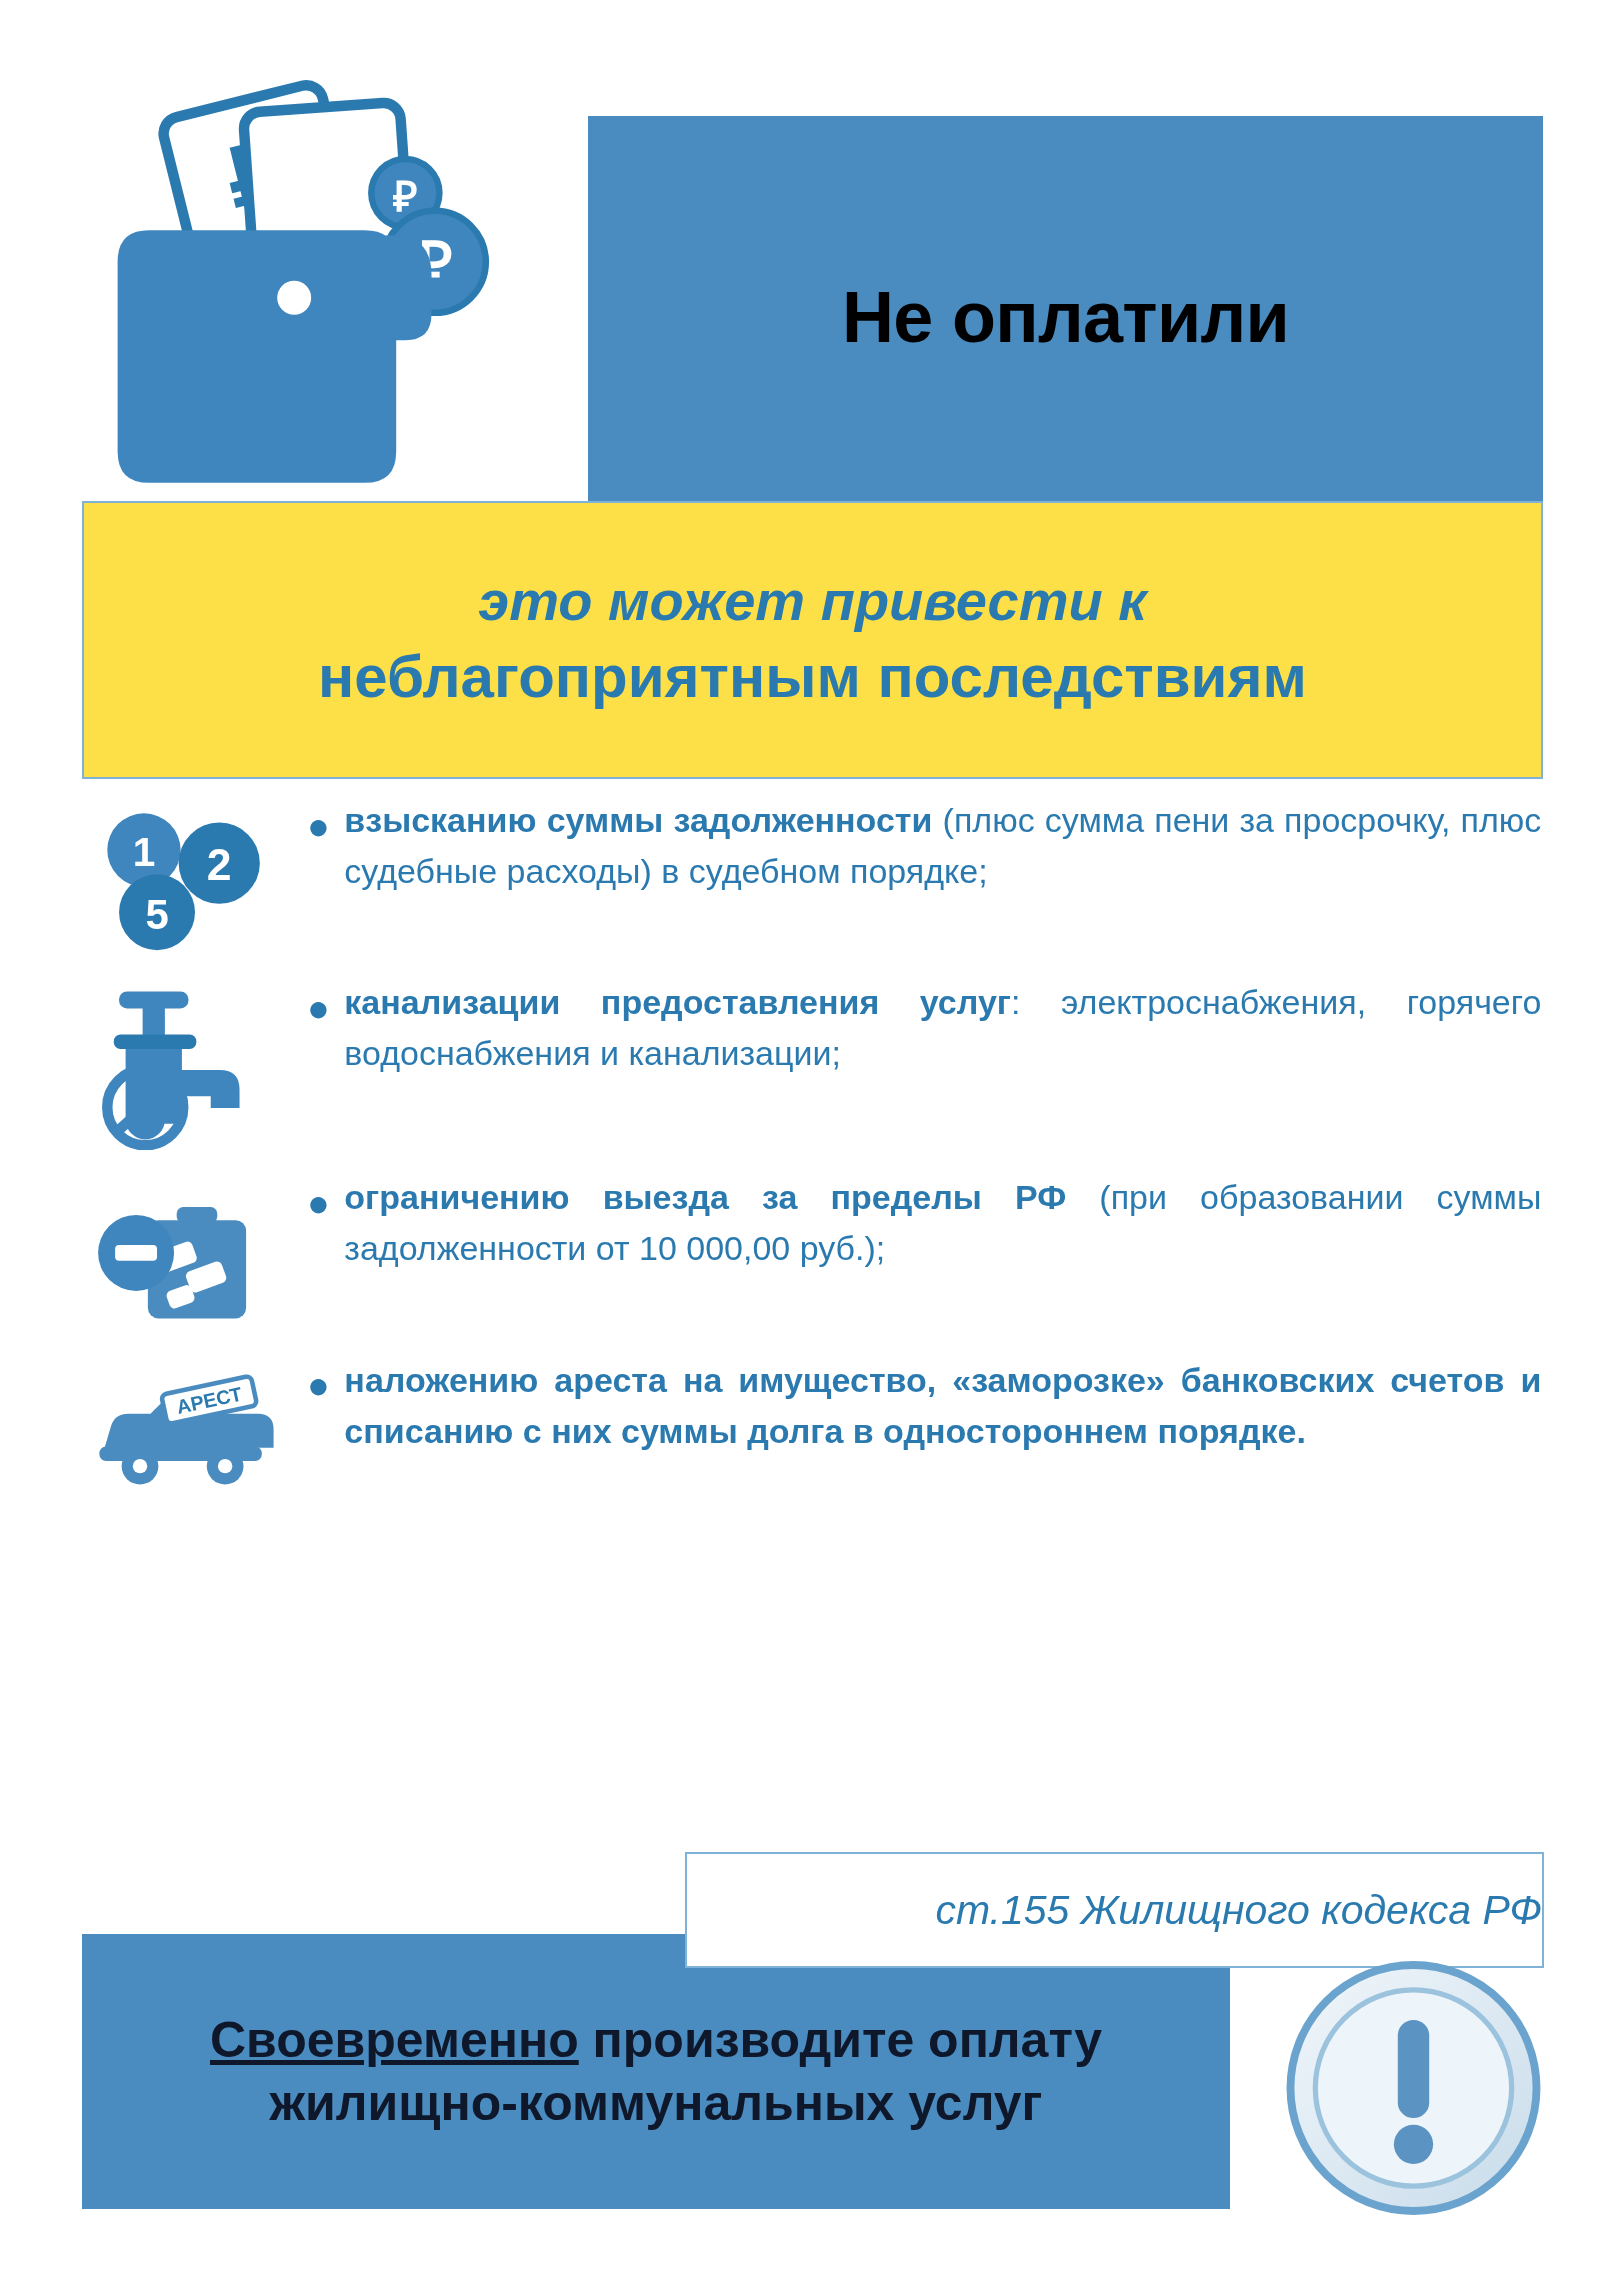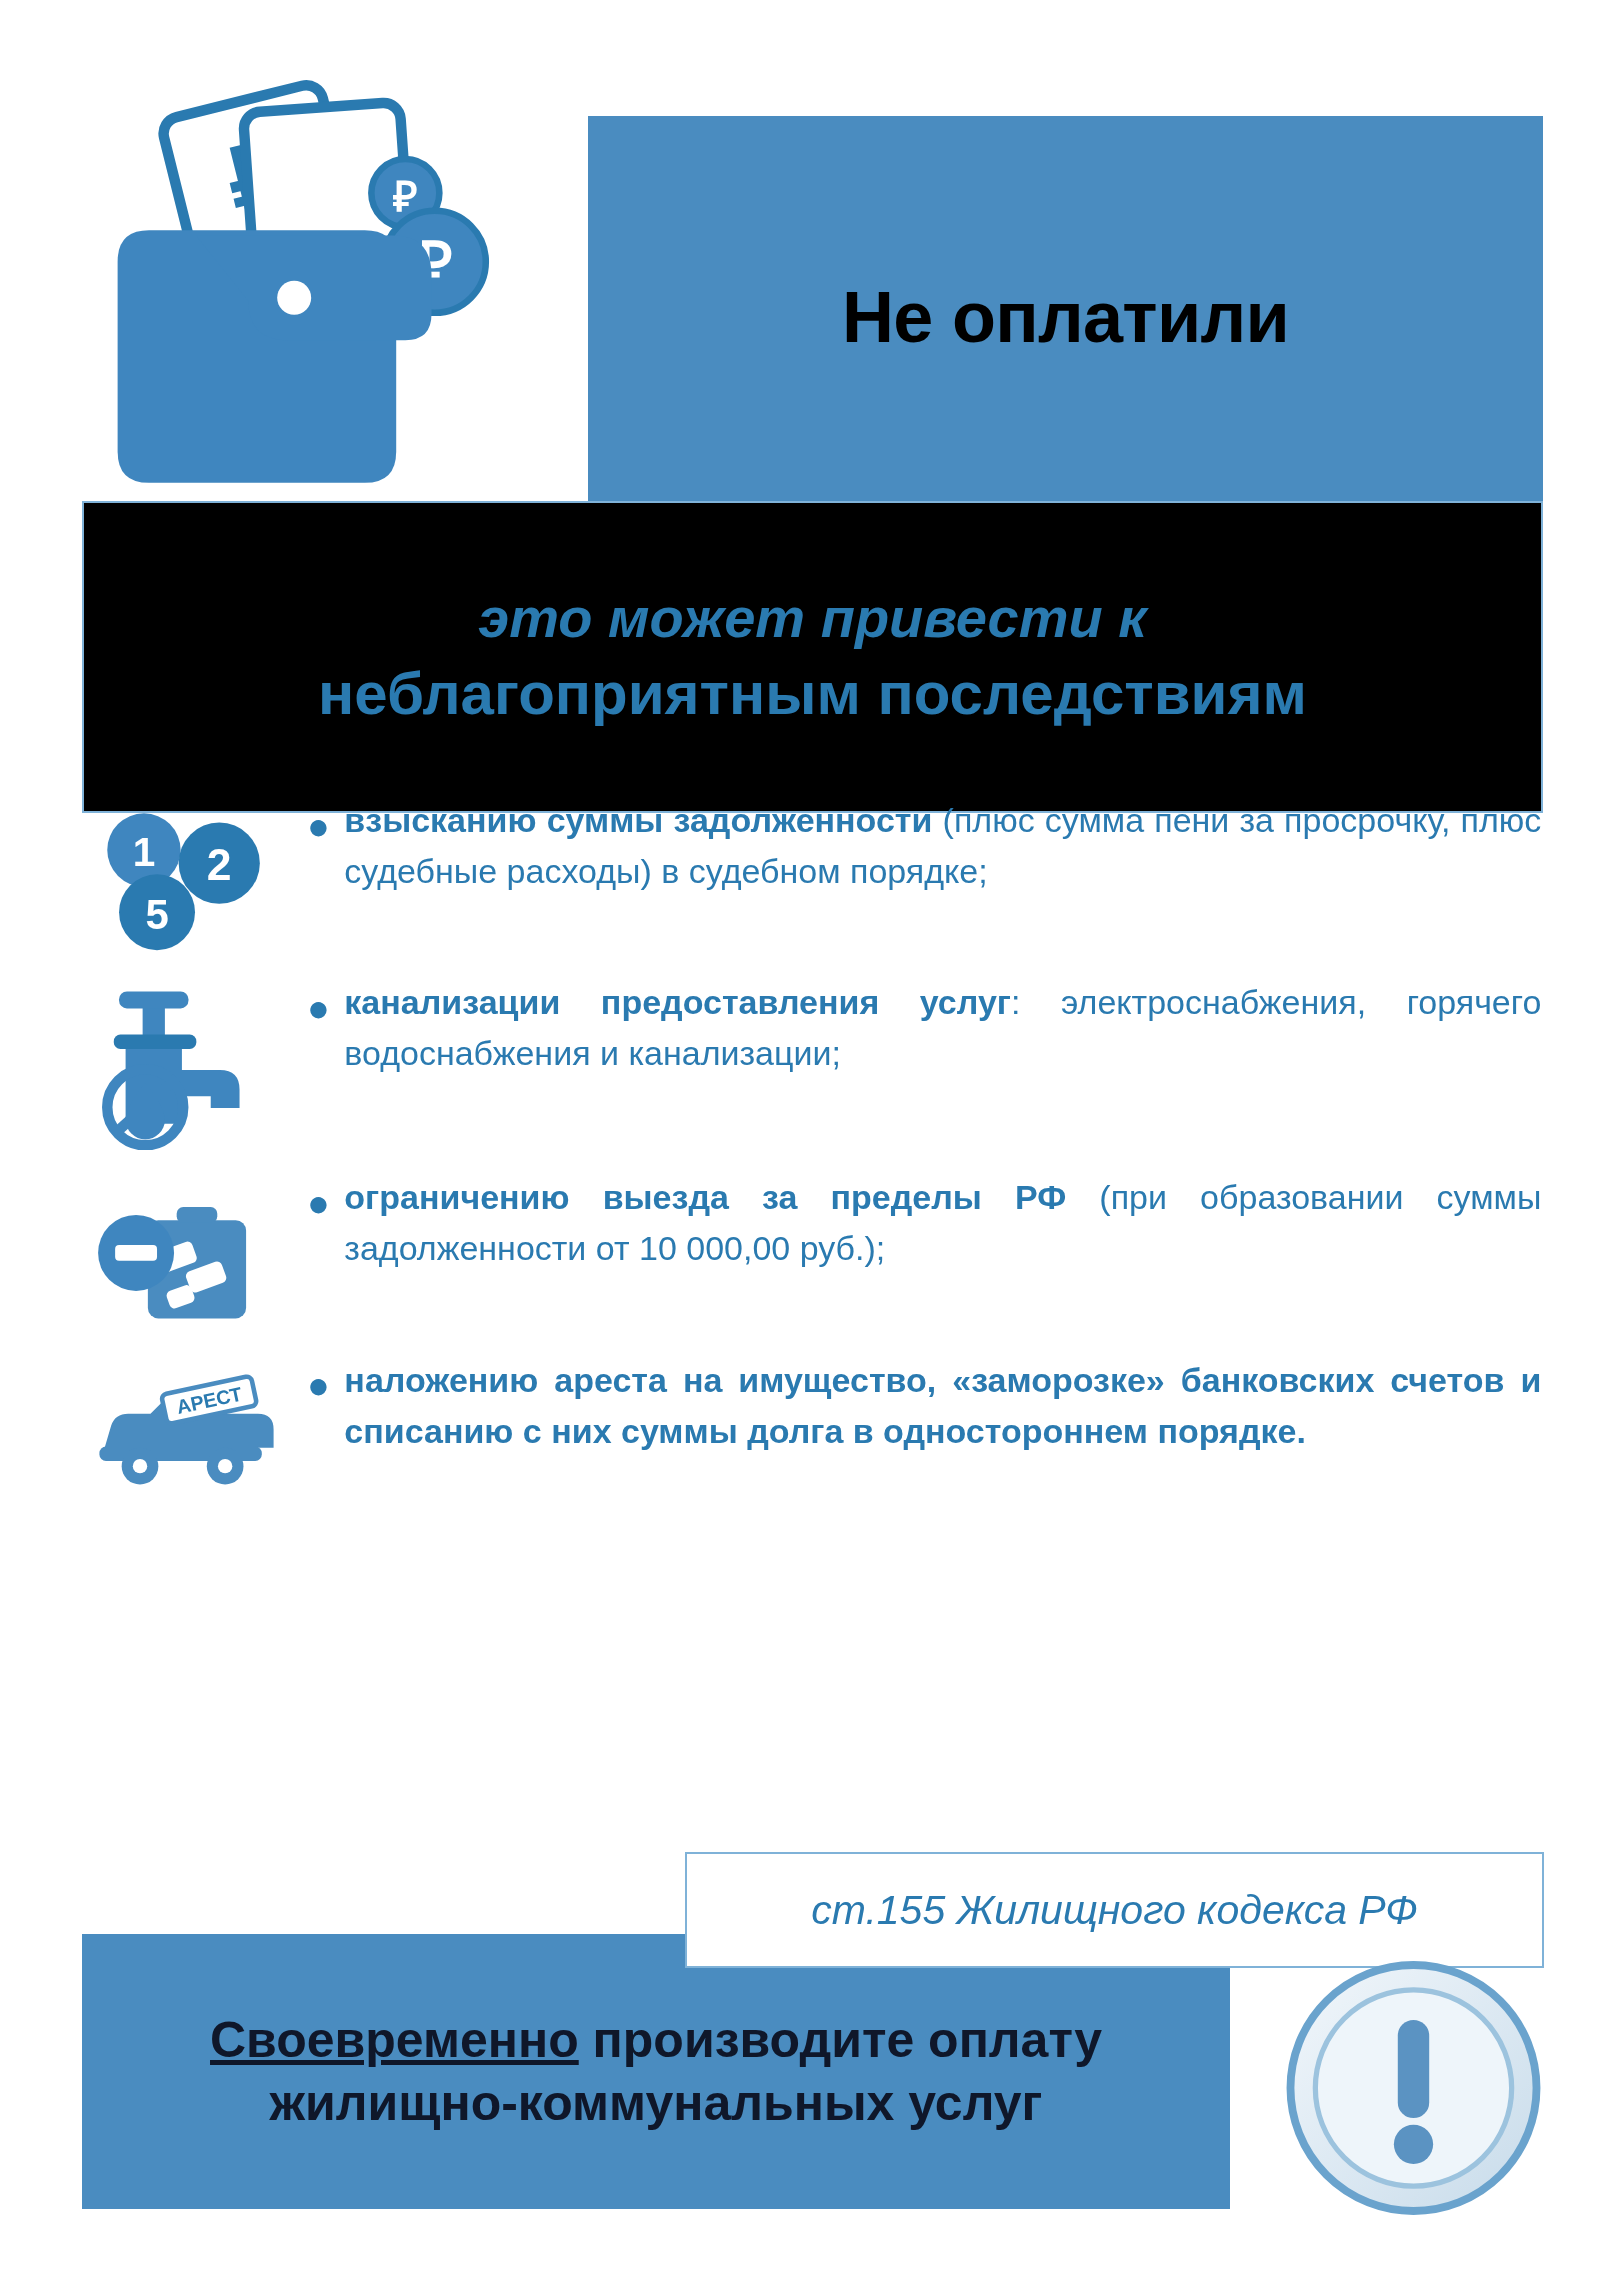--- a/index.html
+++ b/index.html
@@ -46,23 +46,23 @@
     width: 497px;
     height: 458px;
   }
 
   
   .subtitle-box {
     position: absolute;
     left: 82px;
     top: 501px;
     width: 1461px;
-    height: 312px;
+    height: 278px;
     border: 2px solid #7fb2d8;
-    background: #000000;
+    background: #fde047;
     box-sizing: border-box;
     display: flex;
     flex-direction: column;
     align-items: center;
     justify-content: center;
   }
   .subtitle-italic {
     color: #2a7ab0;
     font-size: 56px;
     font-style: italic;
@@ -127,21 +127,21 @@
     position: absolute;
     left: 685px;
     top: 1852px;
     width: 859px;
     height: 116px;
     border: 2px solid #7fb2d8;
     background: #ffffff;
     box-sizing: border-box;
     display: flex;
     align-items: center;
-    justify-content: center;
+    justify-content: flex-end;
     z-index: 5;
   }
   .law-text {
     color: #2a7ab0;
     font-size: 41px;
     font-style: italic;
     white-space: nowrap;
   }
 
   

